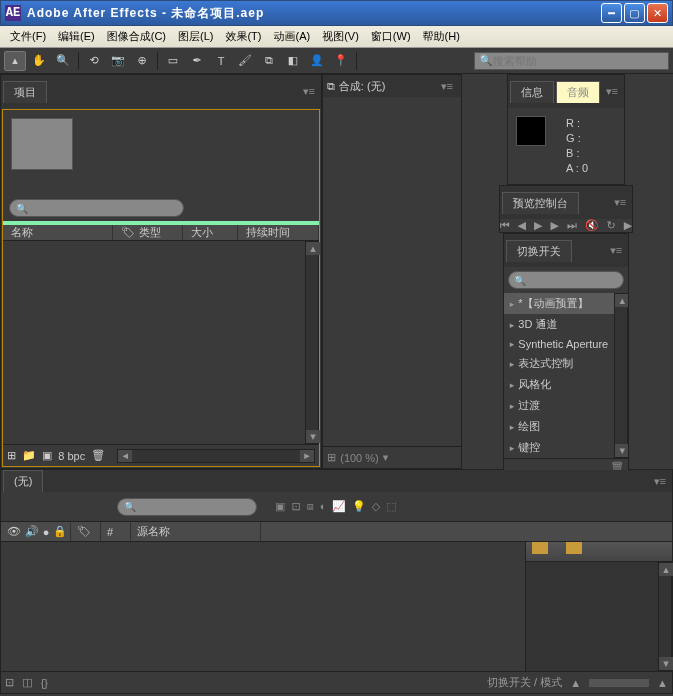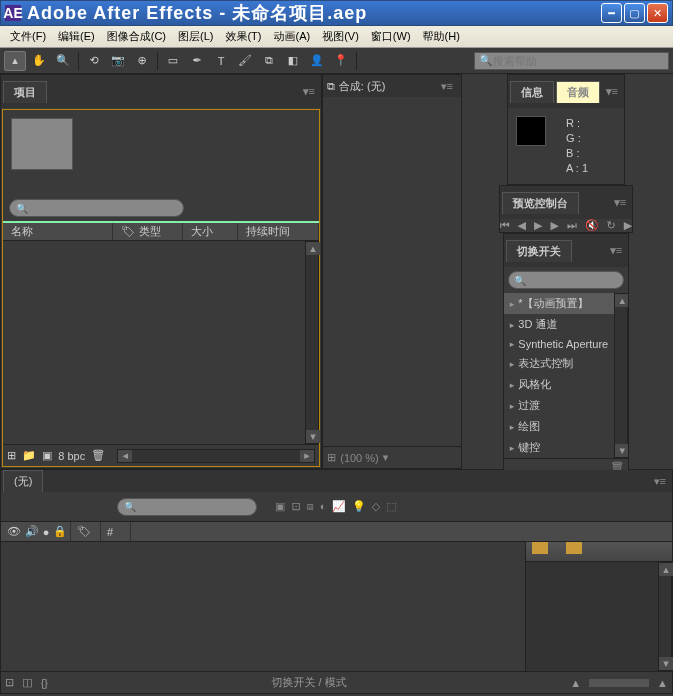--- a/index.html
+++ b/index.html
@@ -1,52 +1,52 @@
 <!DOCTYPE html>
 <html><head>
 <meta charset="utf-8">
 <style>
 * { margin: 0; padding: 0; box-sizing: border-box; font-family: "SimSun", Arial, sans-serif; font-size: 11px; }
 body { background: #3a3a3a; width: 673px; height: 696px; overflow: hidden; user-select: none; }
 
 .titlebar { height: 26px; background: linear-gradient(#3b77d1, #2c5aa0); display: flex; align-items: center; padding: 0 4px; border: 1px solid #2a4a7a; }
-.titlebar-icon { width: 16px; height: 16px; background: #4a2a8a; color: #fff; display: flex; align-items: center; justify-content: center; font-size: 14px; font-weight: bold; margin-right: 6px; }
-.titlebar-text { color: #fff; font-weight: bold; flex: 1; font-size: 18px; letter-spacing: 1px; }
+.titlebar-icon { width: 16px; height: 16px; background: #4a2a8a; color: #fff; display: flex; align-items: center; justify-content: center; font-size: 12px; font-weight: bold; margin-right: 6px; font-family: Liberation Mono, monospace; }
+.titlebar-text { color: #fff; font-weight: bold; flex: 1; font-size: 12px; letter-spacing: 1px; }
 .win-btns { display: flex; gap: 2px; }
 .win-btn { width: 21px; height: 20px; display: flex; align-items: center; justify-content: center; border: 1px solid #fff; border-radius: 3px; cursor: pointer; }
 .win-min { background: linear-gradient(#4a8ee8, #2c5aa0); color: #fff; }
 .win-max { background: linear-gradient(#4a8ee8, #2c5aa0); color: #fff; }
 .win-close { background: linear-gradient(#e87350, #c73a1a); color: #fff; }
 
 .menubar { height: 22px; background: linear-gradient(#f0ede0, #e4e0d0); display: flex; align-items: center; padding: 0 4px; border-bottom: 1px solid #999; }
 .menu-item { padding: 2px 6px; color: #000; cursor: pointer; }
 
 .toolbar { height: 26px; background: #3a3a3a; display: flex; align-items: center; padding: 0 4px; gap: 2px; border-bottom: 1px solid #222; }
 .tool-btn { width: 22px; height: 20px; display: flex; align-items: center; justify-content: center; color: #ccc; cursor: pointer; border-radius: 2px; }
 .tool-btn.active { background: #5a5a5a; border: 1px solid #777; }
 .tool-sep { width: 1px; height: 18px; background: #222; margin: 0 2px; }
 .search-help { flex: 1; max-width: 195px; margin-left: auto; display: flex; align-items: center; background: #888; border: 1px solid #555; height: 18px; padding: 0 4px; }
 .search-help input { background: transparent; border: none; color: #ddd; width: 100%; outline: none; }
 
 .workspace { display: flex; height: 395px; }
 .panel { background: #3a3a3a; border: 1px solid #222; display: flex; flex-direction: column; }
-.panel-tabs { height: 33px; display: flex; align-items: center; background: #333; padding: 16px 2px; font-weight: bold; }
+.panel-tabs { height: 33px; display: flex; align-items: center; background: #333; padding: 16px 2px; }
 .panel-tab { padding: 3px 10px; color: #ccc; background: #4a4a4a; border: 1px solid #555; border-bottom: none; cursor: pointer; margin-right: 2px; }
 .panel-tab.active { background: #3a3a3a; }
 .panel-tab.inactive { background: #fef9c3; color: #888; }
 .panel-menu { margin-left: auto; color: #888; cursor: pointer; padding: 0 4px; }
 
 .project-panel { width: 322px; }
 .project-body { flex: 1; border: 1px solid #b8860b; margin: 1px; display: flex; flex-direction: column; }
 .thumb-area { height: 85px; padding: 8px; }
 .thumb { width: 62px; height: 52px; background: #888; border: 1px solid #555; }
 .search-row { padding: 4px 6px; }
 .search-box { background: #888; border: 1px solid #555; height: 18px; border-radius: 9px; display: flex; align-items: center; padding: 0 6px; width: 175px; }
 .search-box .mag { color: #444; font-size: 10px; }
-.col-headers { height: 20px; background: #4a4a4a; display: flex; align-items: center; border-top: 2px solid #86efac; border-bottom: 1px solid #222; color: #ccc; }
+.col-headers { height: 20px; background: #4a4a4a; display: flex; align-items: center; border-top: 4px solid #86efac; border-bottom: 1px solid #222; color: #ccc; }
 .col-h { padding: 0 8px; border-right: 1px solid #333; height: 100%; display: flex; align-items: center; gap: 4px; }
 .project-list { flex: 1; background: #3a3a3a; position: relative; }
 .project-footer { height: 22px; background: #3a3a3a; display: flex; align-items: center; padding: 0 4px; gap: 6px; border-top: 1px solid #222; color: #ccc; }
 .scrollbar-h { height: 14px; background: #4a4a4a; border: 1px solid #222; display: flex; }
 .sb-track { flex: 1; background: #333; }
 .sb-btn { width: 14px; background: #4a4a4a; display: flex; align-items: center; justify-content: center; color: #999; cursor: pointer; }
 .scrollbar-v { width: 14px; background: #4a4a4a; border: 1px solid #222; display: flex; flex-direction: column; }
 
 .comp-panel { width: 140px; }
 .comp-header { height: 22px; display: flex; align-items: center; background: #333; padding: 0 4px; color: #ccc; gap: 4px; }
@@ -78,21 +78,21 @@
 .tl-icons { display: flex; gap: 6px; color: #888; margin-left: 10px; }
 .tl-icons span { cursor: pointer; }
 .tl-colheader { height: 20px; background: #4a4a4a; display: flex; align-items: center; color: #ccc; border-bottom: 1px solid #222; }
 .tl-col { padding: 0 6px; display: flex; align-items: center; gap: 4px; border-right: 1px solid #333; height: 100%; }
 .tl-body { flex: 1; display: flex; }
 .tl-left { width: 525px; background: #3a3a3a; border-right: 1px solid #222; }
 .tl-right { flex: 1; background: #333; position: relative; }
 .tl-ruler { height: 20px; background: linear-gradient(#555, #444); border-bottom: 1px solid #222; position: relative; }
 .tl-marker { position: absolute; top: 0; width: 16px; height: 12px; background: #c89a3a; }
 .tl-footer { height: 22px; display: flex; align-items: center; padding: 0 4px; color: #999; border-top: 1px solid #222; gap: 8px; }
-.tl-footer-center { flex: 1; text-align: center; }
+.tl-footer-center { flex: 1; text-align: right; }
 </style>
 </head>
 <body>
 
 <div class="titlebar">
   <div class="titlebar-icon">AE</div>
   <div class="titlebar-text">Adobe After Effects - 未命名项目.aep</div>
   <div class="win-btns">
     <div class="win-btn win-min">━</div>
     <div class="win-btn win-max">▢</div>
@@ -204,21 +204,21 @@
         <div class="panel-tab active">信息</div>
         <div class="panel-tab inactive">音频</div>
         <div class="panel-menu">▾≡</div>
       </div>
       <div class="info-body">
         <div class="info-swatch"></div>
         <div class="info-readout">
           <div>R :</div>
           <div>G :</div>
           <div>B :</div>
-          <div>A : 1</div>
+          <div>A : 0</div>
         </div>
       </div>
     </div>
 
     <div class="panel preview-panel">
       <div class="panel-tabs">
         <div class="panel-tab active">预览控制台</div>
         <div class="panel-menu">▾≡</div>
       </div>
       <div class="preview-body">
@@ -318,20 +318,21 @@
     <div class="tl-col" style="width:70px">
       <span>👁</span>
       <span>🔊</span>
       <span>●</span>
       <span>🔒</span>
     </div>
     <div class="tl-col" style="width:30px">
         <span>🏷</span>
       </div>
     <div class="tl-col" style="width:30px">#</div>
+    <div class="tl-col" style="width:130px">源名称</div>
   </div>
   <div class="tl-body">
     <div class="tl-left"></div>
     <div class="tl-right">
       <div class="tl-ruler">
         <div class="tl-marker" style="left:6px"></div>
         <div class="tl-marker" style="left:40px"></div>
       </div>
       <div style="position:absolute;right:0;top:20px;bottom:0" class="scrollbar-v">
         <div class="sb-btn">▴</div>

